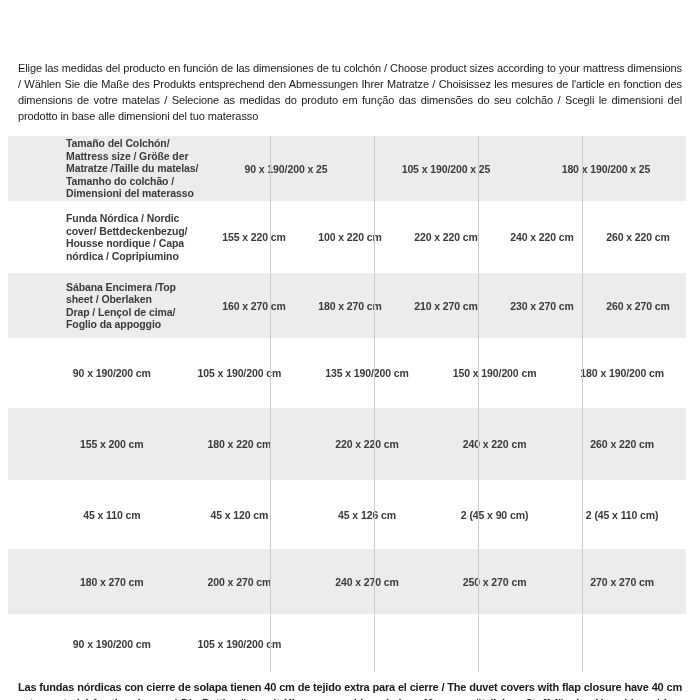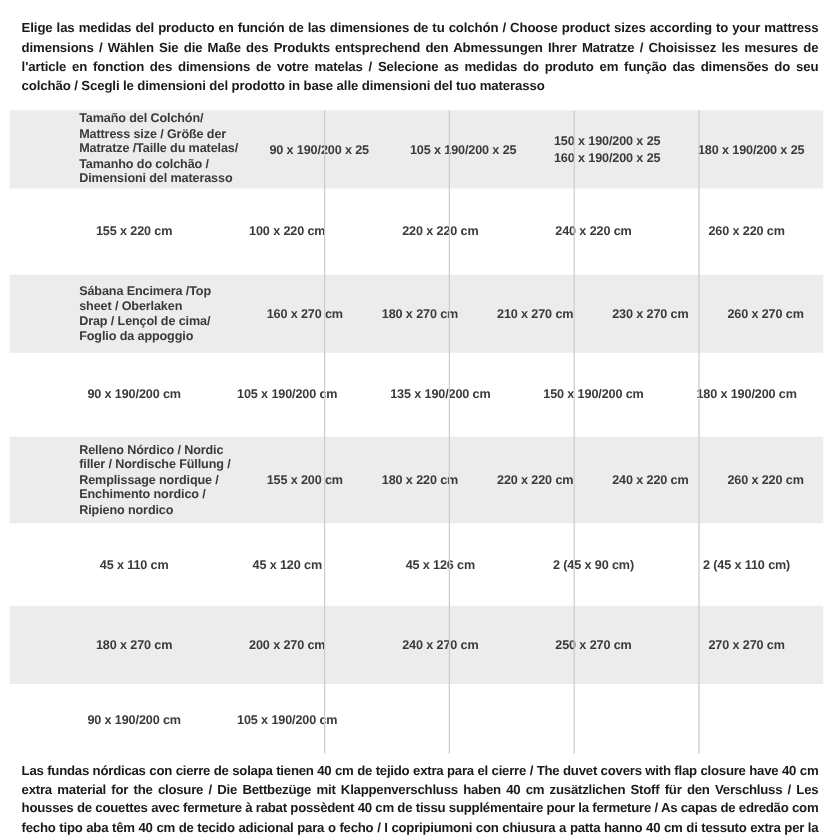--- a/index.html
+++ b/index.html
@@ -5,24 +5,25 @@
   html,body{margin:0;padding:0;background:#ffffff;}
   body{
     width:700px;height:700px;overflow:hidden;
     font-family:"Liberation Sans",sans-serif;
     -webkit-font-smoothing:antialiased;
     color:#1e1e1e;
   }
   .page{padding:16px 18px 0 18px;}
   .intro{
     width:664px;
-    font-size:11px;font-weight:bold;line-height:16px;
+    font-size:11px;font-weight:normal;line-height:16px;
     letter-spacing:-0.1px;color:#1a1a1a;
     text-align:justify;text-align-last:left;
     margin-bottom:12px;
+    margin-top:44px;
   }
   .size-table{
     position:relative;
     width:678px;
     margin-left:-10px;
   }
   .sep{
     position:absolute;top:0;bottom:0;width:1px;
     background:#cbcbcb;z-index:2;
   }
@@ -71,26 +72,28 @@
     <div class="sep s4"></div>
 
     <div class="trow gray h65">
       <div class="label-cell">Tamaño del Colchón/
 Mattress size / Größe der
 Matratze /Taille du matelas/
 Tamanho do colchão /
 Dimensioni del materasso</div>
       <div class="val-cell">90 x 190/200 x 25</div>
       <div class="val-cell">105 x 190/200 x 25</div>
-      <div class="val-cell">150 x 190/200 x 25
-160 x 190/200 x 25</div>
       <div class="val-cell">180 x 190/200 x 25</div>
     </div>
 
     <div class="trow white h68">
+      <div class="label-cell">Funda Nórdica /  Nordic
+cover/ Bettdeckenbezug/
+Housse nordique  / Capa
+nórdica / Copripiumino</div>
       <div class="val-cell">155 x 220 cm</div>
       <div class="val-cell">100 x 220 cm</div>
       <div class="val-cell">220 x 220 cm</div>
       <div class="val-cell">240 x 220 cm</div>
       <div class="val-cell">260 x 220 cm</div>
     </div>
 
     <div class="trow gray h65">
       <div class="label-cell">Sábana Encimera /Top
 sheet / Oberlaken
@@ -105,25 +108,20 @@
 
     <div class="trow white h66">
       <div class="val-cell">90 x 190/200 cm</div>
       <div class="val-cell">105 x 190/200 cm</div>
       <div class="val-cell">135 x 190/200 cm</div>
       <div class="val-cell">150 x 190/200 cm</div>
       <div class="val-cell">180 x 190/200 cm</div>
     </div>
 
     <div class="trow gray h72">
-      <div class="label-cell">Relleno Nórdico / Nordic
-filler / Nordische Füllung /
-Remplissage nordique /
-Enchimento nordico /
-Ripieno nordico</div>
       <div class="val-cell">155 x 200 cm</div>
       <div class="val-cell">180 x 220 cm</div>
       <div class="val-cell">220 x 220 cm</div>
       <div class="val-cell">240 x 220 cm</div>
       <div class="val-cell">260 x 220 cm</div>
     </div>
 
     <div class="trow white h65">
       <div class="val-cell">45 x 110 cm</div>
       <div class="val-cell">45 x 120 cm</div>

